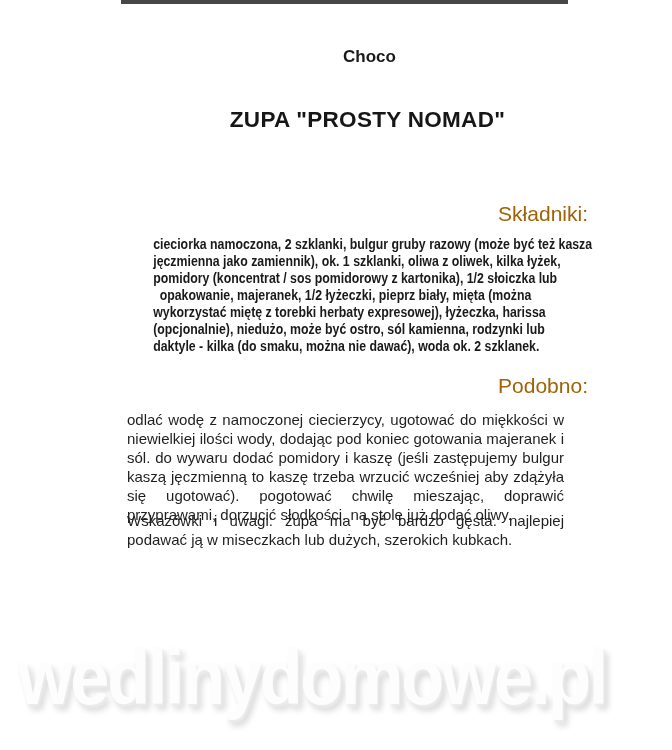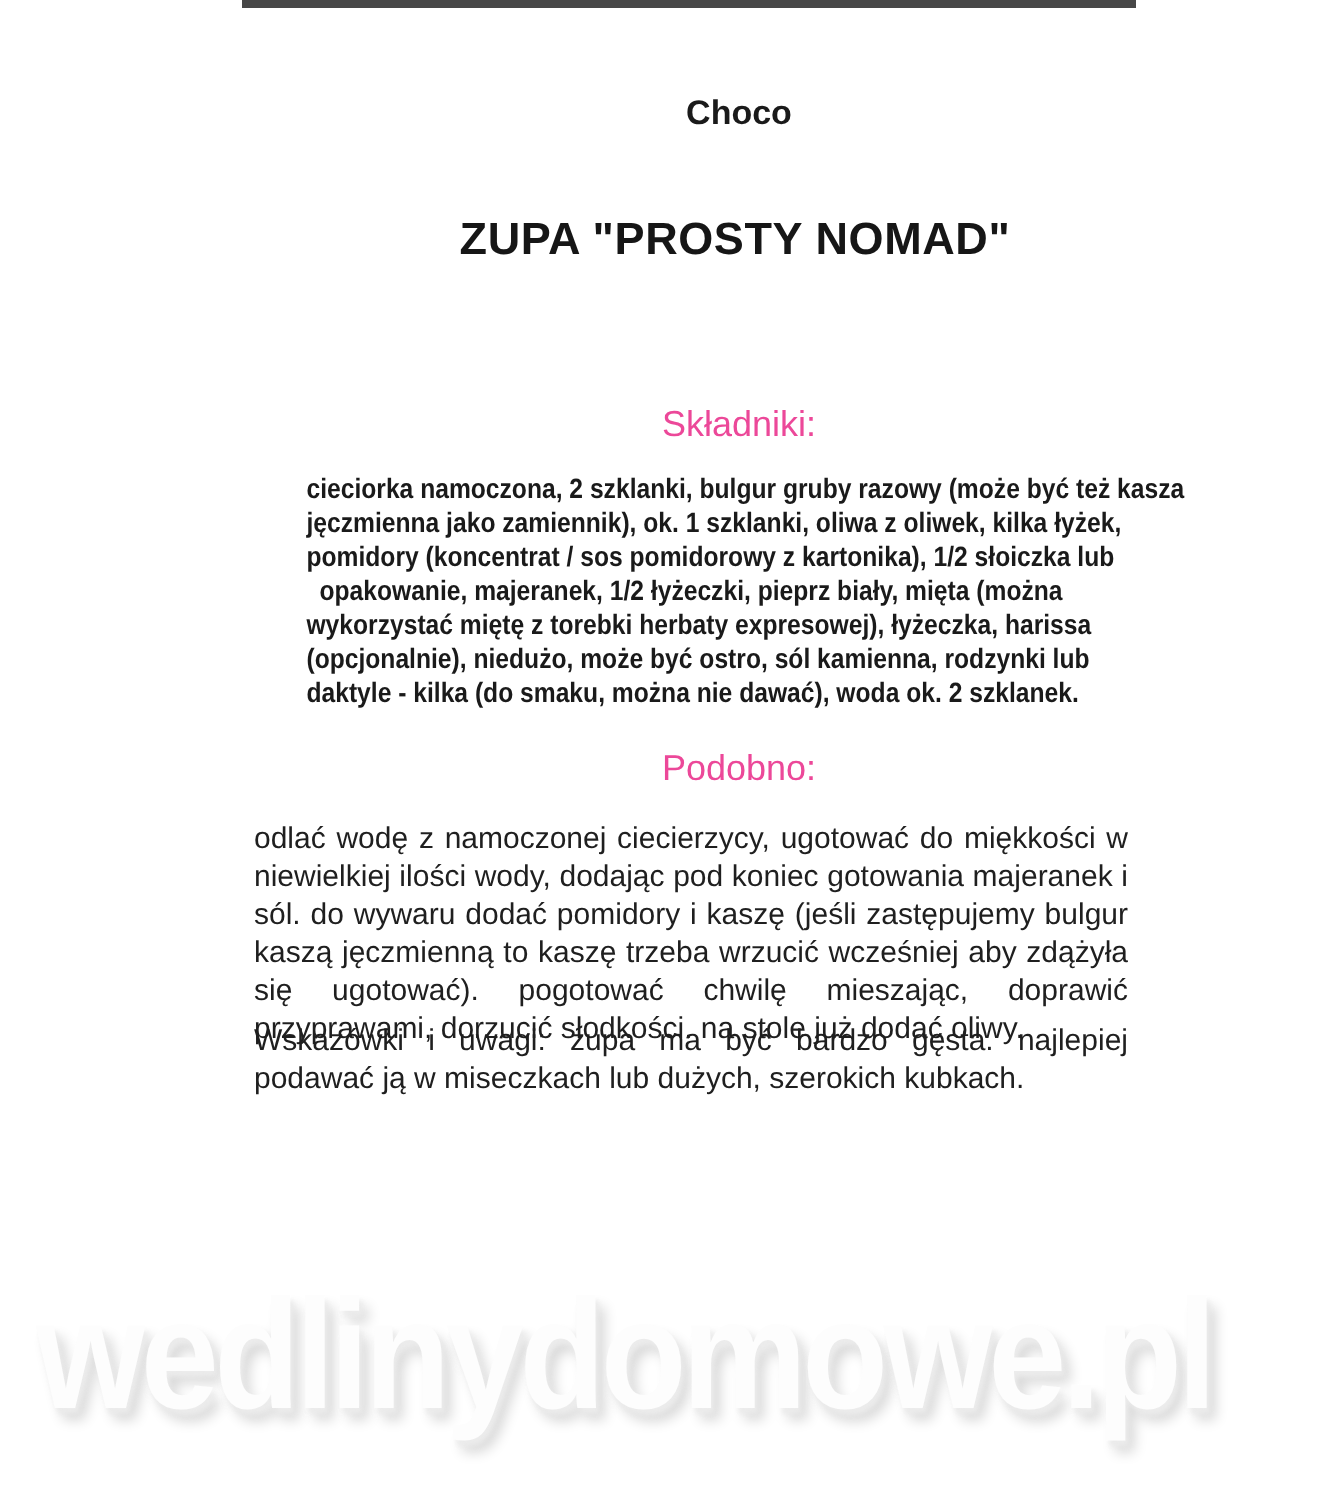--- a/index.html
+++ b/index.html
@@ -32,24 +32,24 @@
   .page-title {
     position: absolute; top: 107px;
     width: 100%; text-align: center;
     font-size: 22.5px; font-weight: bold;
     transform: translateX(22px);
     letter-spacing: 0.3px;
     color: #161616;
   }
   .section-heading {
     position: absolute;
-    width: 100%; text-align: center;
-    font-size: 18px; font-weight: normal;
+    width: 100%; text-align: right;
+    font-size: 21px; font-weight: normal;
     transform: translateX(24px);
-    color: #ec4899;
+    color: #a16207;
   }
   .heading-ingredients { top: 202px; }
   .heading-recipe { top: 374px; }
   .ingredients-block {
     position: absolute; top: 236px;
     width: 100%;
     text-align: center;
     font-size: 14px; font-weight: bold;
     line-height: 17px;
     white-space: pre;

